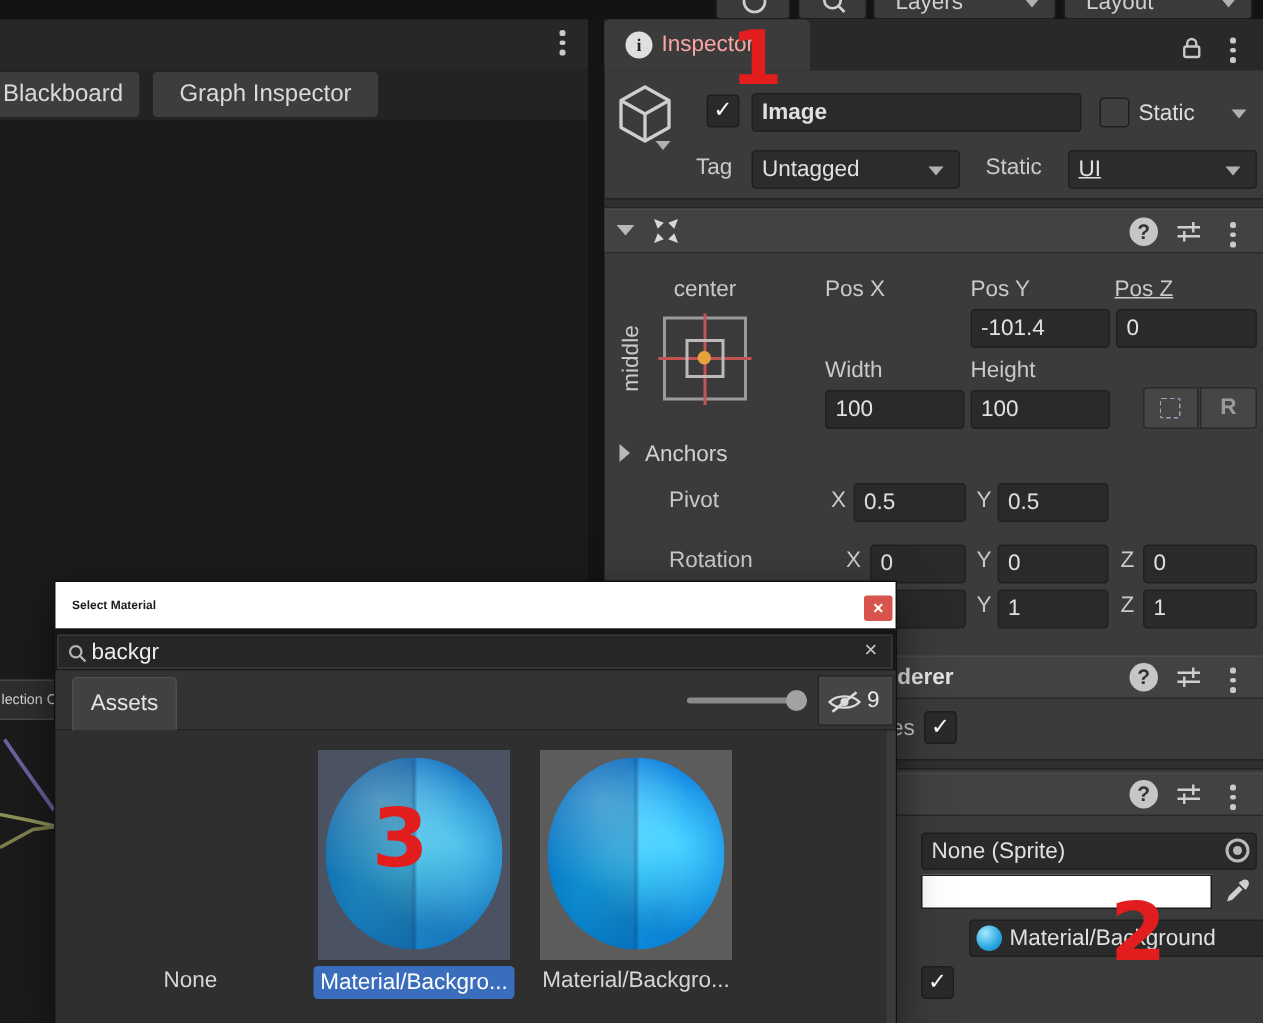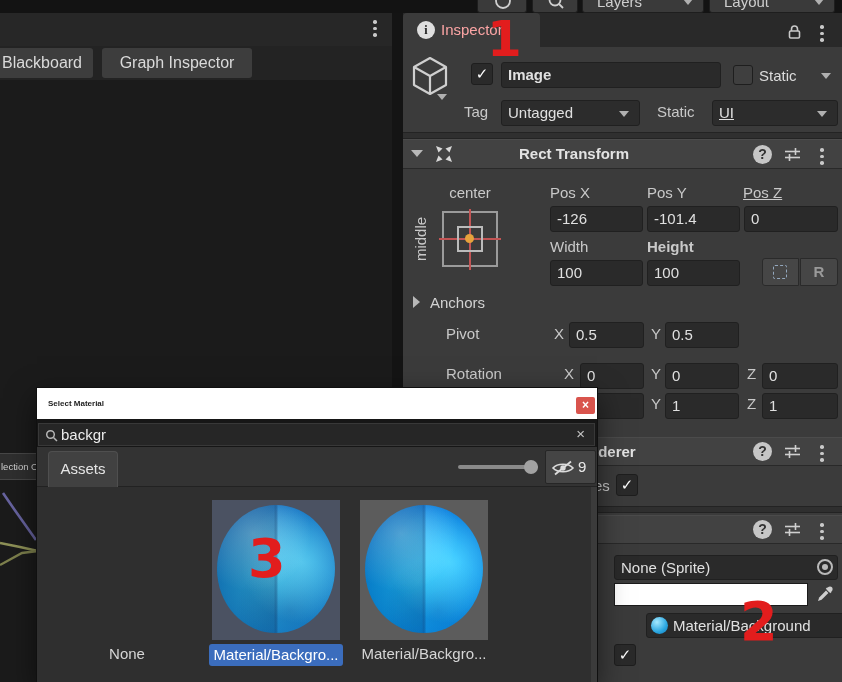--- a/index.html
+++ b/index.html
@@ -145,21 +145,20 @@
     <div class="hdr" style="left:0;top:126px;width:439px;height:30px;"></div>
     <span class="tri-d" style="left:8px;top:137px;"></span>
     <svg class="abs" style="left:31px;top:131px;" width="20" height="20" viewBox="0 0 20 20">
       <g fill="#d8d8d8">
           <path d="M2 2 L8.5 4.5 L4.5 8.5 Z"></path>
           <path d="M18 2 L15.5 8.5 L11.5 4.5 Z"></path>
       <path d="M2 18 L4.5 11.5 L8.5 15.5 Z"></path>
           <path d="M18 18 L11.5 15.5 L15.5 11.5 Z"></path>
         </g>
     </svg>
-    <div class="hdr-title" style="left:0;top:126px;width:342px;height:30px;line-height:30px;">Rect Transform</div>
     <span class="help" style="left:350px;top:132px;">?</span>
     <svg class="abs" style="left:381px;top:134px;" width="17" height="15">
       <g stroke="#cfcfcf" stroke-width="1.6">
           <line x1="1" y1="4.5" x2="16" y2="4.5"></line>
           <line x1="1" y1="10.5" x2="16" y2="10.5"></line>
       <line x1="11.5" y1="1" x2="11.5" y2="8"></line>
           <line x1="5.5" y1="7" x2="5.5" y2="14"></line>
         </g>
     </svg>
     <div class="dots" style="left:415px;top:133px;">
@@ -172,26 +171,25 @@
     <div class="lbl" style="left:-15px;top:218px;width:64px;height:16px;text-align:center;transform:rotate(-90deg);">middle</div>
     <div class="abs" style="left:39px;top:198px;width:56px;height:56px;border:2px solid #9b9b9b;box-sizing:border-box;"></div>
     <div class="abs" style="left:66px;top:196px;width:2px;height:61px;background:#c25454;"></div>
     <div class="abs" style="left:36px;top:225px;width:62px;height:2px;background:#c25454;"></div>
     <div class="abs" style="left:54px;top:213px;width:26px;height:26px;border:2px solid #bbbbbb;box-sizing:border-box;"></div>
     <div class="abs" style="left:62px;top:221px;width:9px;height:9px;border-radius:50%;background:#e6a23c;"></div>
 
     <span class="lbl" style="left:147px;top:171px;">Pos X</span>
     <span class="lbl" style="left:244px;top:171px;">Pos Y</span>
     <span class="lbl" style="left:340px;top:171px;text-decoration:underline;">Pos Z</span>
-    <div class="fld" style="left:147px;top:193px;width:93px;"><span>-126</span></div>
     <div class="fld" style="left:244px;top:193px;width:93px;"><span>-101.4</span></div>
     <div class="fld" style="left:341px;top:193px;width:94px;"><span>0</span></div>
 
     <span class="lbl" style="left:147px;top:225px;">Width</span>
-    <span class="lbl" style="left:244px;top:225px;font-weight:bold;">Height</span>
+    <span class="lbl" style="left:244px;top:225px;">Height</span>
     <div class="fld" style="left:147px;top:247px;width:93px;"><span>100</span></div>
     <div class="fld" style="left:244px;top:247px;width:93px;"><span>100</span></div>
     <div class="abs" style="left:359px;top:245px;width:37px;height:28px;background:#464646;border:1px solid #2a2a2a;border-radius:3px 0 0 3px;box-sizing:border-box;">
       <span style="position:absolute;left:10px;top:6px;width:14px;height:14px;border:1.6px dashed #93a7bd;border-radius:2px;box-sizing:border-box;"></span>
     </div>
     <div class="abs" style="left:397px;top:245px;width:38px;height:28px;background:#464646;border:1px solid #2a2a2a;border-radius:0 3px 3px 0;box-sizing:border-box;
                 color:#9a9a9a;font-weight:bold;font-size:15px;text-align:center;line-height:26px;">
       <span>R</span>
     </div>
 

